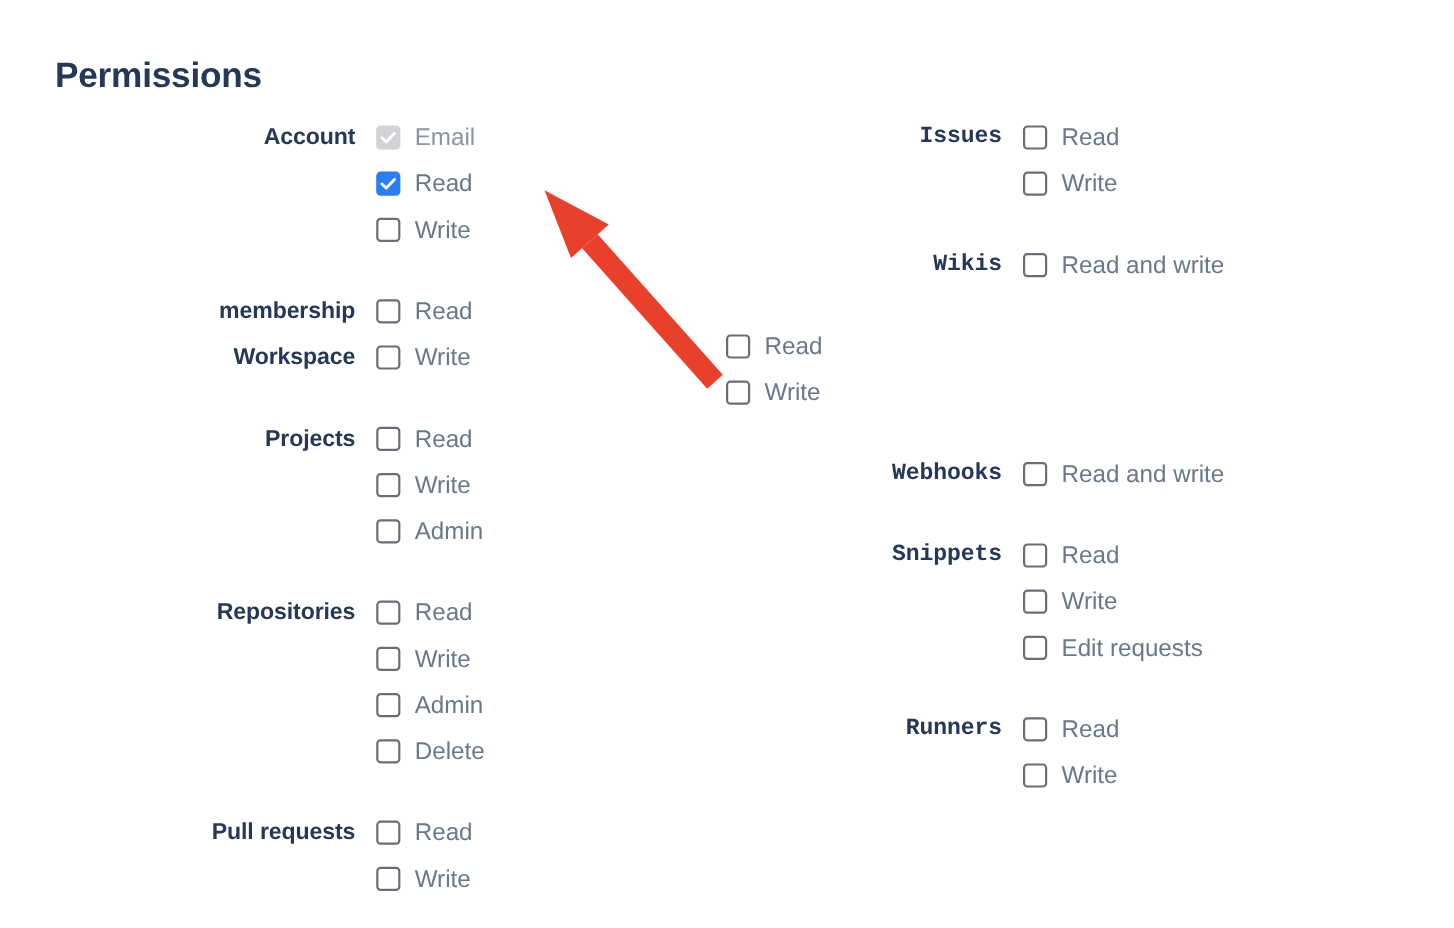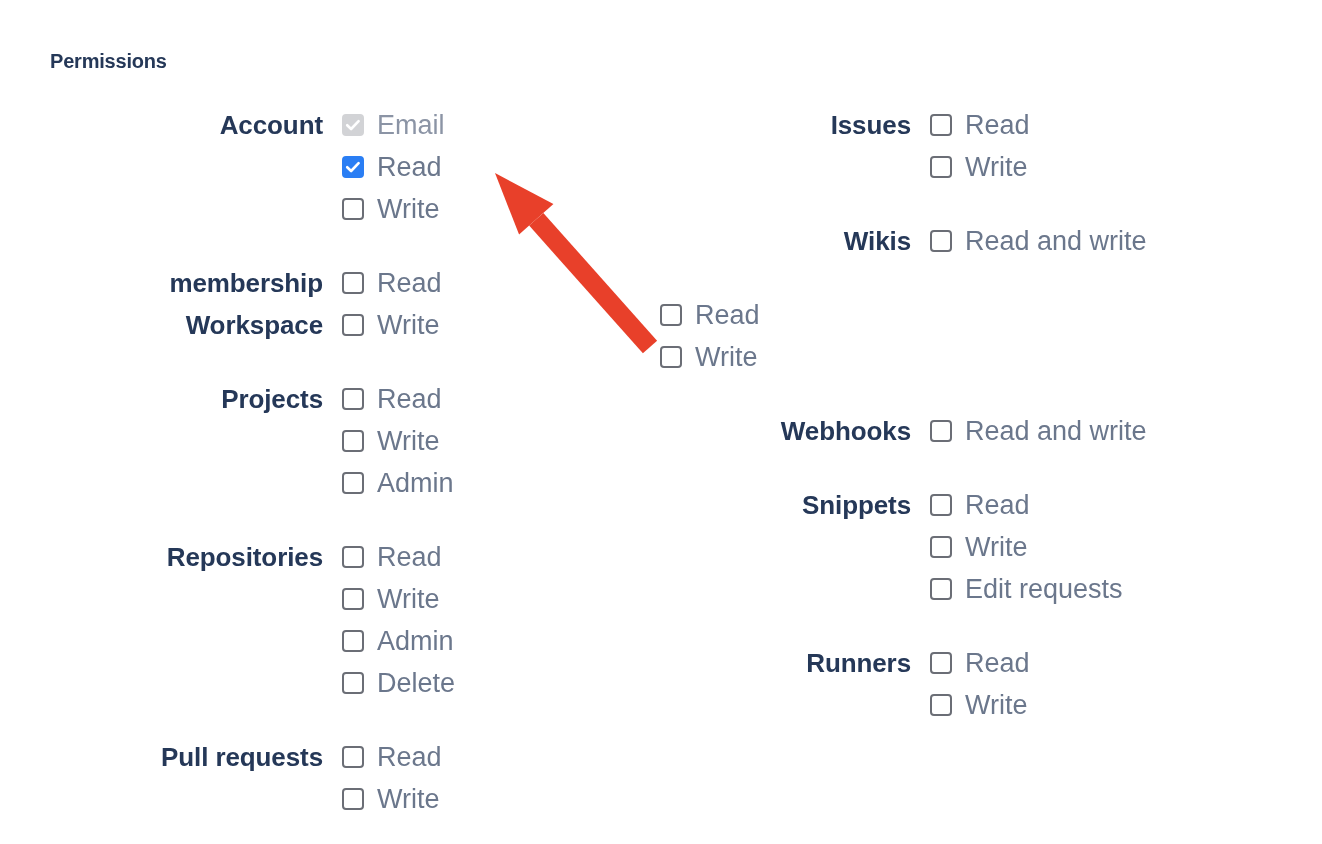--- a/index.html
+++ b/index.html
@@ -12,21 +12,21 @@
     height: 844px;
     font-family: "Liberation Sans", sans-serif;
     position: relative;
     overflow: hidden;
   }
 
   #page-title {
     position: absolute;
     left: 50px;
     top: 50px;
-    font-size: 20px;
+    font-size: 32px;
     font-weight: bold;
     color: #253858;
     letter-spacing: -0.2px;
     text-align: center;
   }
 
   .perm-columns {
     position: absolute;
     left: 0;
     top: 104px;
@@ -43,29 +43,29 @@
   .perm-group {
     display: flex;
     align-items: flex-start;
     margin-bottom: 32px;
   }
   .perm-group:last-child { margin-bottom: 0; }
 
   .group-label {
     flex: 0 0 auto;
     text-align: right;
-    font-size: 26px;
+    font-size: 21px;
     font-weight: bold;
     color: #253858;
     line-height: 42px;
     padding-right: 19px;
     letter-spacing: -0.1px;
   }
   .perm-col.left  .group-label { width: 323px; }
-  .perm-col.right .group-label { width: 251px; }
+  .perm-col.right .group-label { width: 251px; font-family: Liberation Mono, monospace; }
 
   .group-label .lbl-line { display: block; }
 
   .options {
     flex: 0 0 auto;
     padding-top: 0;
   }
 
   .option-row {
     display: flex;
@@ -92,21 +92,21 @@
   }
   .cbx.checked .tick { display: block; }
 
   .cbx.disabled-checked {
     background: #d2d3d6;
     border-color: #d2d3d6;
   }
   .cbx.disabled-checked .tick { display: block; }
 
   .option-label {
-    font-size: 27px;
+    font-size: 22px;
     color: #6b778c;
     margin-left: 13px;
     line-height: 42px;
     white-space: nowrap;
   }
   .option-row.dim .option-label { color: #8b94a5; }
 
   #pointer-arrow {
     position: absolute;
     left: 0;

